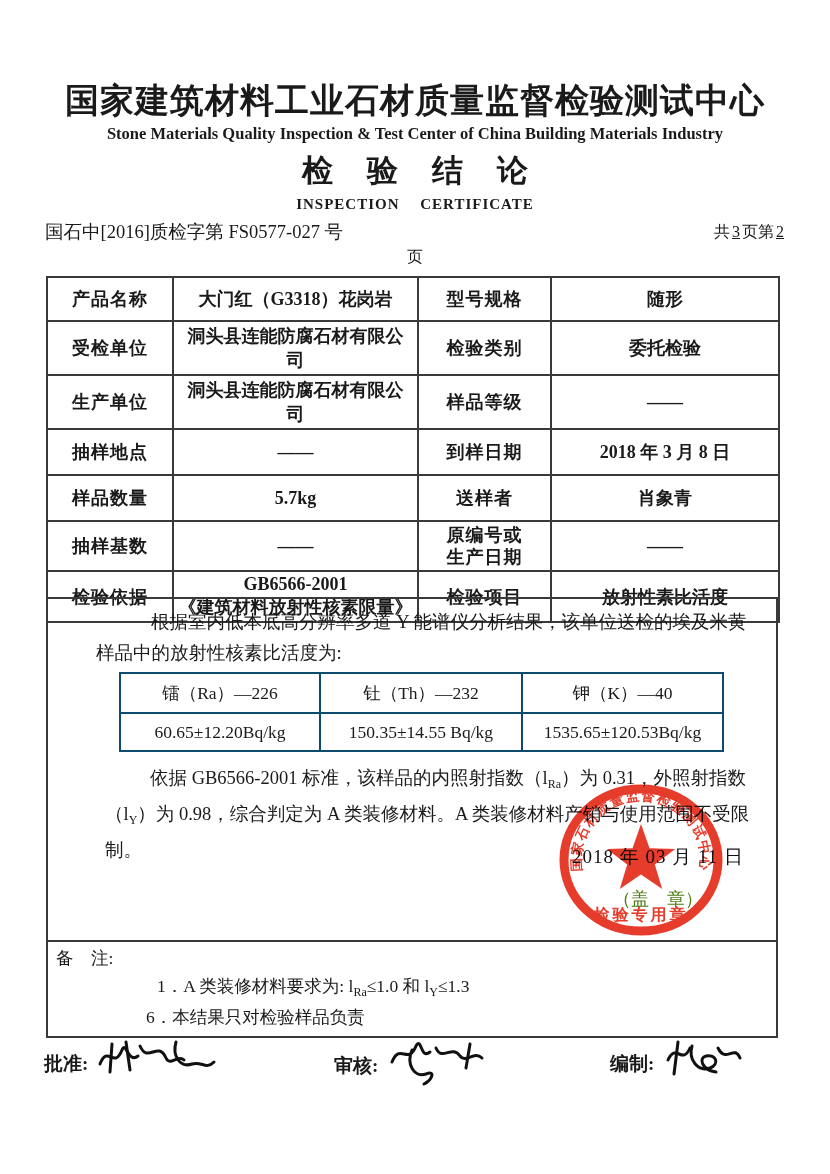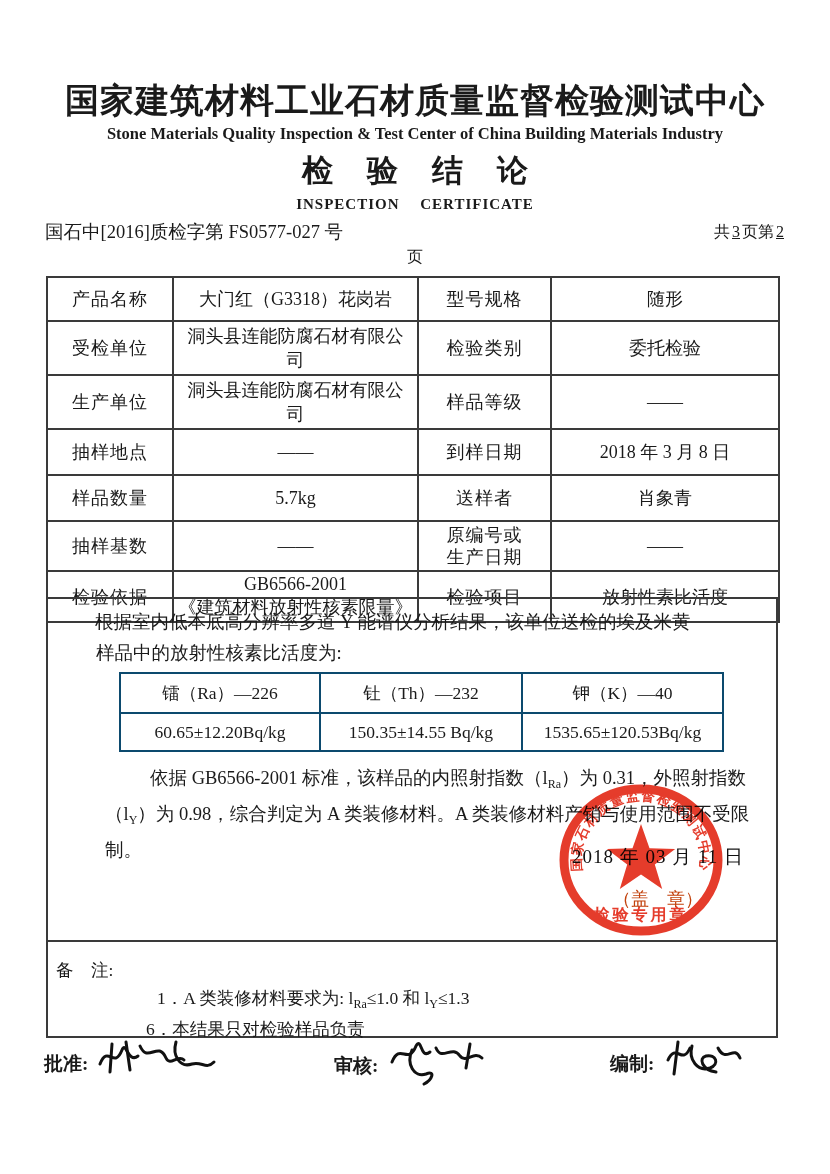--- a/index.html
+++ b/index.html
@@ -44,35 +44,35 @@
     text-align:center; font-size:16px;
   }
 
   
   .info-table {
     position:absolute; top:276px; left:46px; width:732px;
     border-collapse:collapse; table-layout:fixed;
   }
   .info-table td {
     border:2px solid #3a3a3a; font-size:18px; text-align:center;
-    vertical-align:middle; padding:2px 0; font-weight:normal;
+    vertical-align:middle; padding:2px 0; font-weight:bold;
   }
   .info-table td.lbl { letter-spacing:1px; }
   .cell-line { display:block; }
   .wrap-12 { display:inline-block; max-width:222px; }
   .left-lines { text-align:left; padding-left:14px; }
   .left-lines .cell-line { line-height:22px; }
 
   
   .ccl-box {
     position:absolute; top:597px; left:46px; width:732px; height:345px;
     border:2px solid #3a3a3a;
   }
   .ccl-label { padding:5px 0 0 7px; font-size:18px; }
-  .ccl-p1a { margin-top:10px; padding-left:47px; font-size:18.5px; }
+  .ccl-p1a { margin-top:10px; padding-left:103px; font-size:18.5px; }
   .ccl-p1b { margin-top:6px; padding-left:48px; font-size:18.5px; }
   .nuclide-table {
     margin:7px 0 0 71px; width:603px;
     border-collapse:collapse; table-layout:fixed;
   }
   .nuclide-table td {
     border:2px solid #0c4a6e; text-align:center; font-size:17.5px;
     vertical-align:middle;
   }
   .nuclide-table tr.hdr td { height:40px; }
@@ -82,33 +82,33 @@
     text-indent:45px;
   }
   sub.idx { font-size:12px; vertical-align:-4px; }
   .big-l { font-size:21px; }
   .ccl-date {
     position:absolute; top:245px; left:460px; width:300px;
     text-align:center; font-size:19px; letter-spacing:1px; color:#111;
   }
   .ccl-seal-note {
     position:absolute; top:288px; left:460px; width:300px;
-    text-align:center; font-size:18px; color:#c2410c;
+    text-align:center; font-size:18px; color:#4d7c0f;
   }
   .stamp {
     position:absolute; top:183px; left:508px; width:170px; height:156px;
     mix-blend-mode:multiply; opacity:0.92;
   }
 
   
   .notes-box {
     position:absolute; top:940px; left:46px; width:732px; height:98px;
     border:2px solid #3a3a3a;
   }
-  .notes-label { padding:16px 0 0 8px; font-size:17.5px; }
+  .notes-label { padding:4px 0 0 8px; font-size:17.5px; }
   .notes-item1 { margin-top:3px; padding-left:109px; font-size:17.5px; }
   .notes-item2 { margin-top:5px; padding-left:98px; font-size:17.5px; }
 
   
   .sig-row { position:absolute; top:1044px; left:0; width:830px; height:60px; }
   .sig-group { position:absolute; top:0; display:flex; align-items:center; }
   .sig-group.approve { left:44px; }
   .sig-group.review  { left:334px; }
   .sig-group.prepare { left:610px; }
   .sig-label { font-size:19px; font-weight:bold; }

